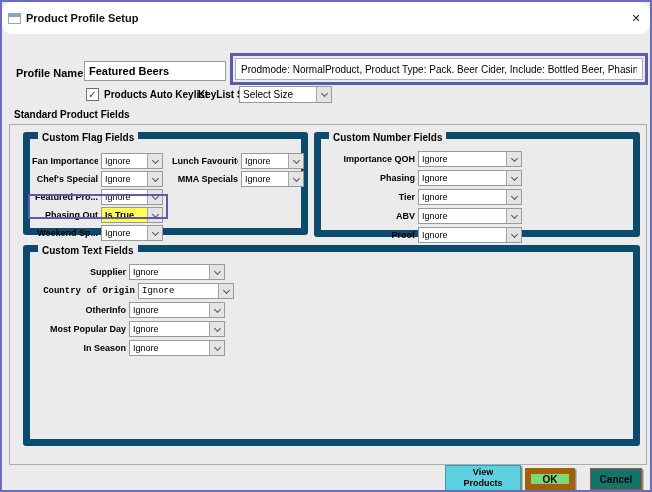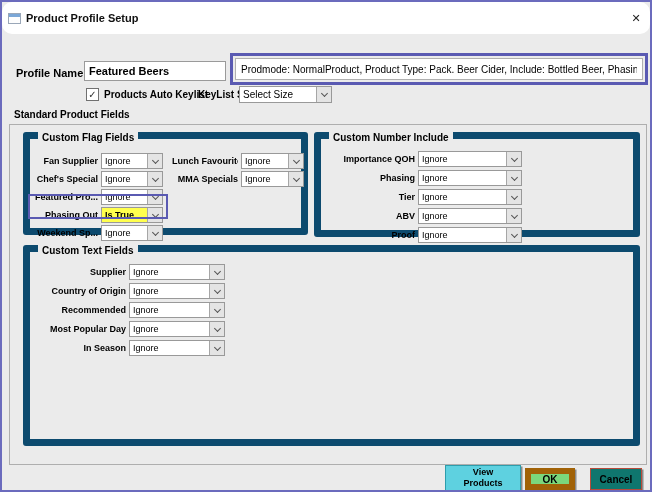--- a/index.html
+++ b/index.html
@@ -101,21 +101,21 @@
       </span>
   </span>
 
   <span class="tab-plain">Standard Product Fields</span>
 
   <div class="panel">
 
     <div class="group g-flag">
       <span class="gtitle">Custom Flag Fields</span>
       <div class="row" style="left:2px; top:14px;">
-        <span class="flabel" style="width:66px">Fan Supplier</span>
+        <span class="flabel" style="width:66px">Fan Importance</span>
         <span class="combo" style="width:62px">
           <span class="ct">Ignore</span>
           <span class="ca">
               <i class="chev"></i>
             </span>
         </span>
       </div>
       <div class="row" style="left:2px; top:32px;">
         <span class="flabel" style="width:66px">Chef's Special</span>
         <span class="combo" style="width:62px">
@@ -166,21 +166,21 @@
         <span class="combo" style="width:63px">
           <span class="ct">Ignore</span>
           <span class="ca">
               <i class="chev"></i>
             </span>
         </span>
       </div>
     </div>
 
     <div class="group g-number">
-      <span class="gtitle">Custom Number Include</span>
+      <span class="gtitle">Custom Number Fields</span>
       <div class="row" style="left:4px; top:12px;">
         <span class="flabel" style="width:90px">Importance QOH</span>
         <span class="combo" style="width:104px">
           <span class="ct">Ignore</span>
           <span class="ca">
               <i class="chev"></i>
             </span>
         </span>
       </div>
       <div class="row" style="left:4px; top:31px;">
@@ -225,31 +225,31 @@
       <span class="gtitle">Custom Text Fields</span>
       <div class="row" style="left:4px; top:12px;">
         <span class="flabel" style="width:92px">Supplier</span>
         <span class="combo" style="width:96px">
           <span class="ct">Ignore</span>
           <span class="ca">
               <i class="chev"></i>
             </span>
         </span>
       </div>
-      <div class="row" style="left:4px; top:31px;">
+      <div class="row" style="left:13px; top:31px;font-family:Liberation Mono, monospace;">
         <span class="flabel" style="width:92px">Country of Origin</span>
         <span class="combo" style="width:96px">
           <span class="ct">Ignore</span>
           <span class="ca">
               <i class="chev"></i>
             </span>
         </span>
       </div>
       <div class="row" style="left:4px; top:50px;">
-        <span class="flabel" style="width:92px">Recommended</span>
+        <span class="flabel" style="width:92px">OtherInfo</span>
         <span class="combo" style="width:96px">
           <span class="ct">Ignore</span>
           <span class="ca">
               <i class="chev"></i>
             </span>
         </span>
       </div>
       <div class="row" style="left:4px; top:69px;">
         <span class="flabel" style="width:92px">Most Popular Day</span>
         <span class="combo" style="width:96px">

